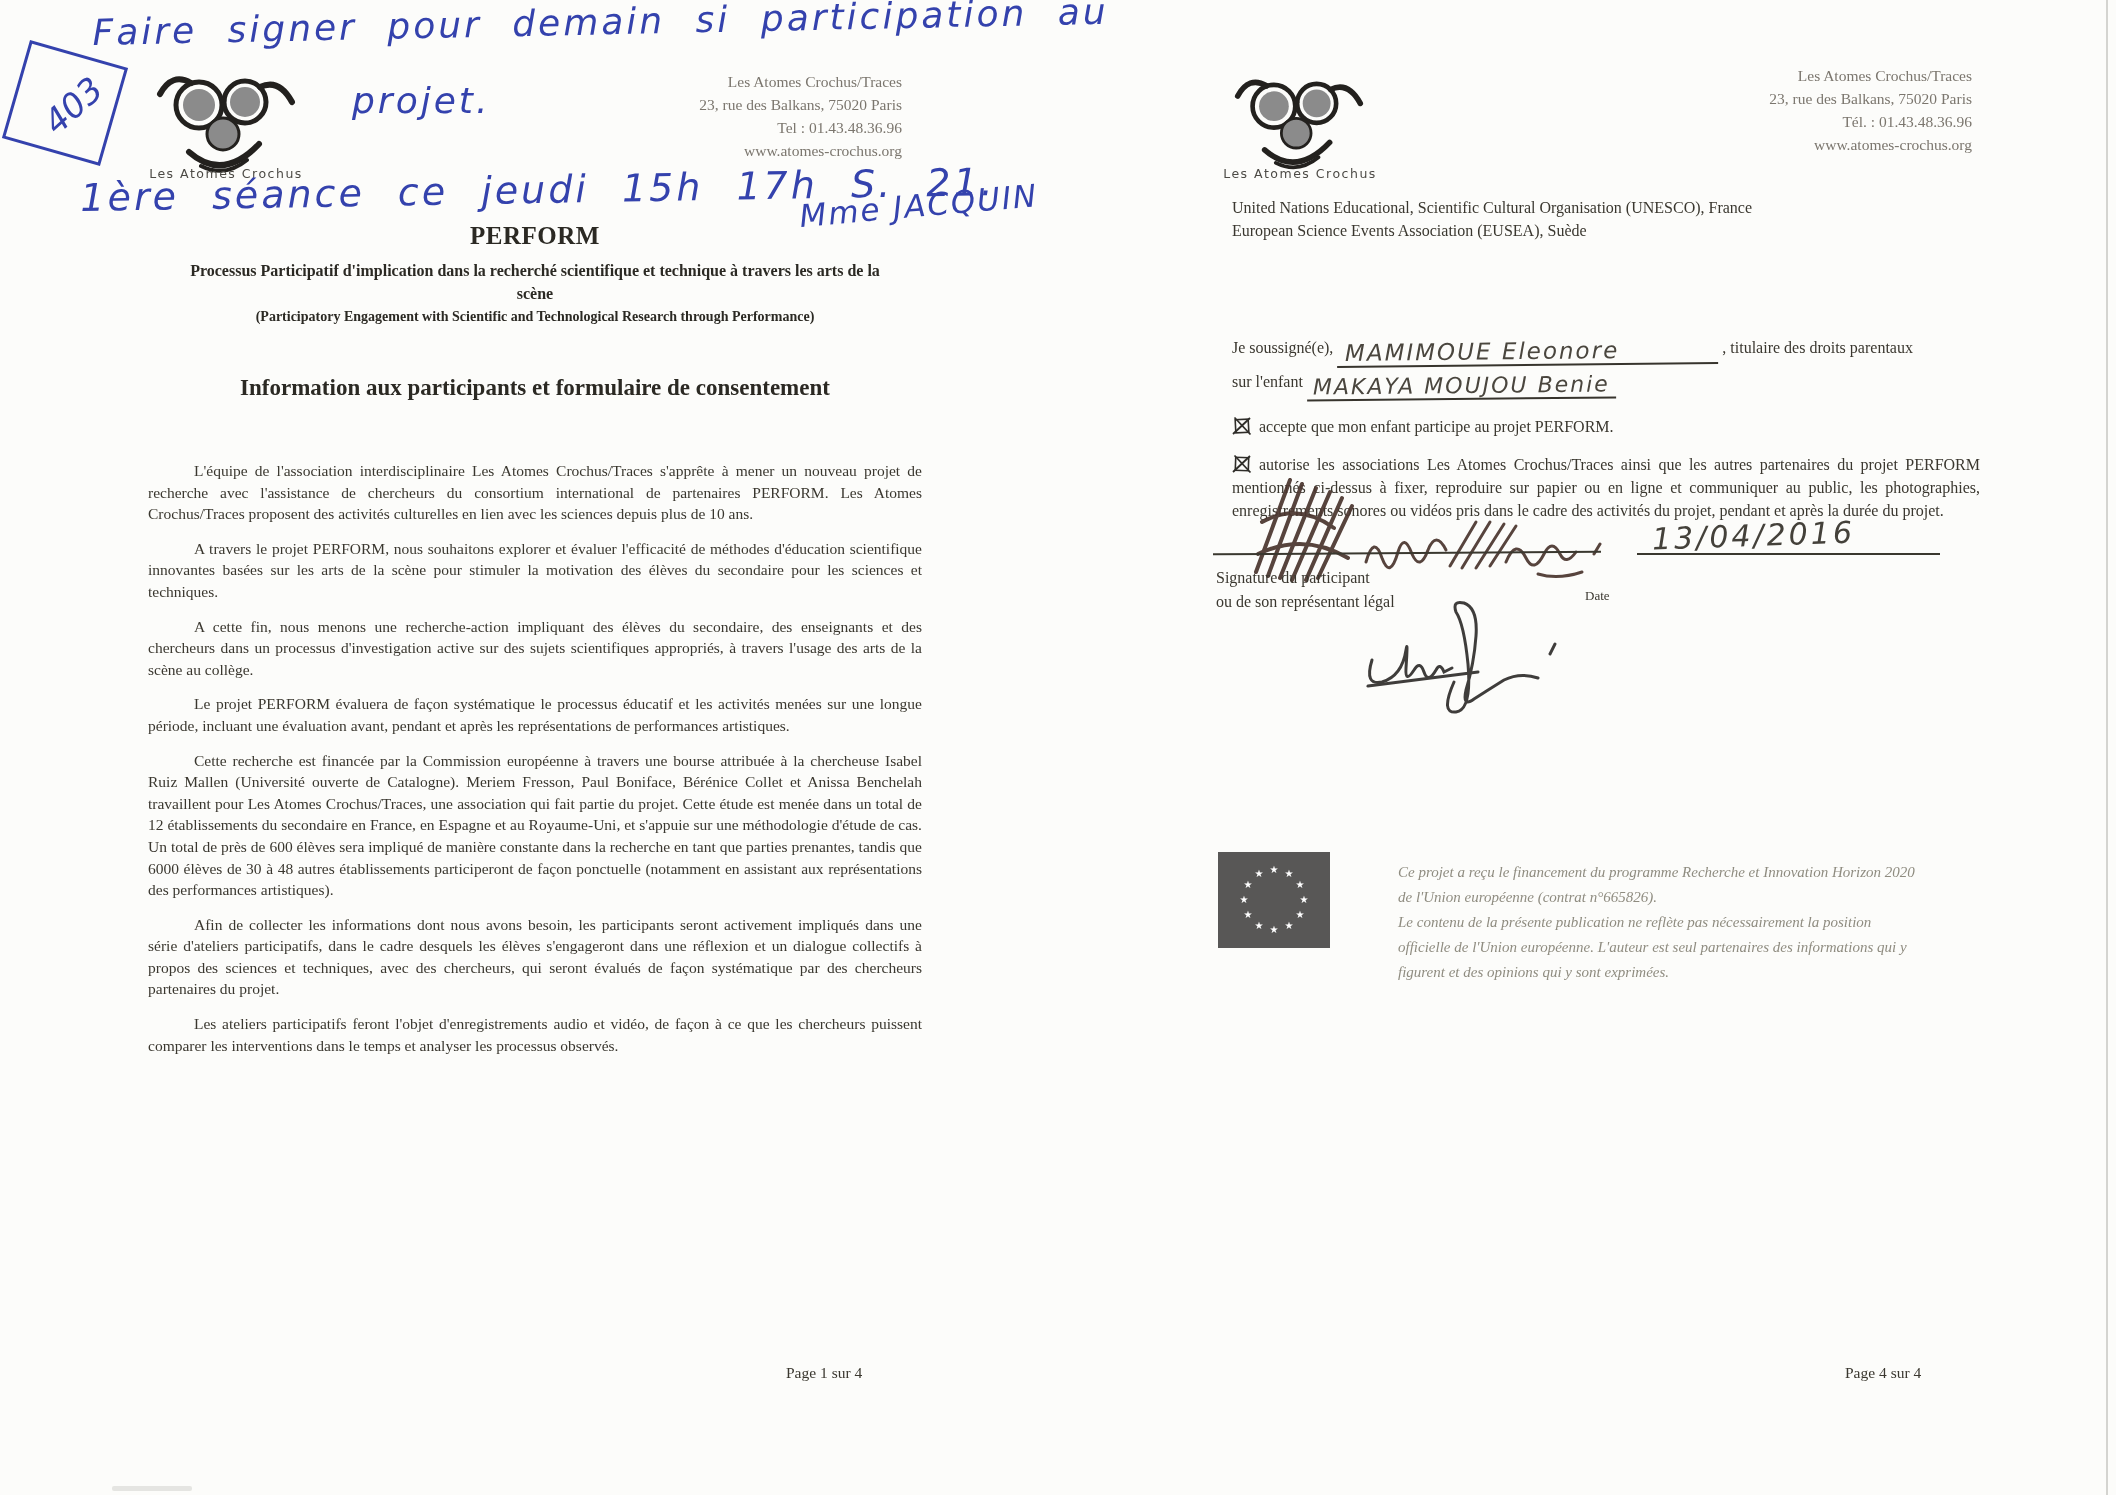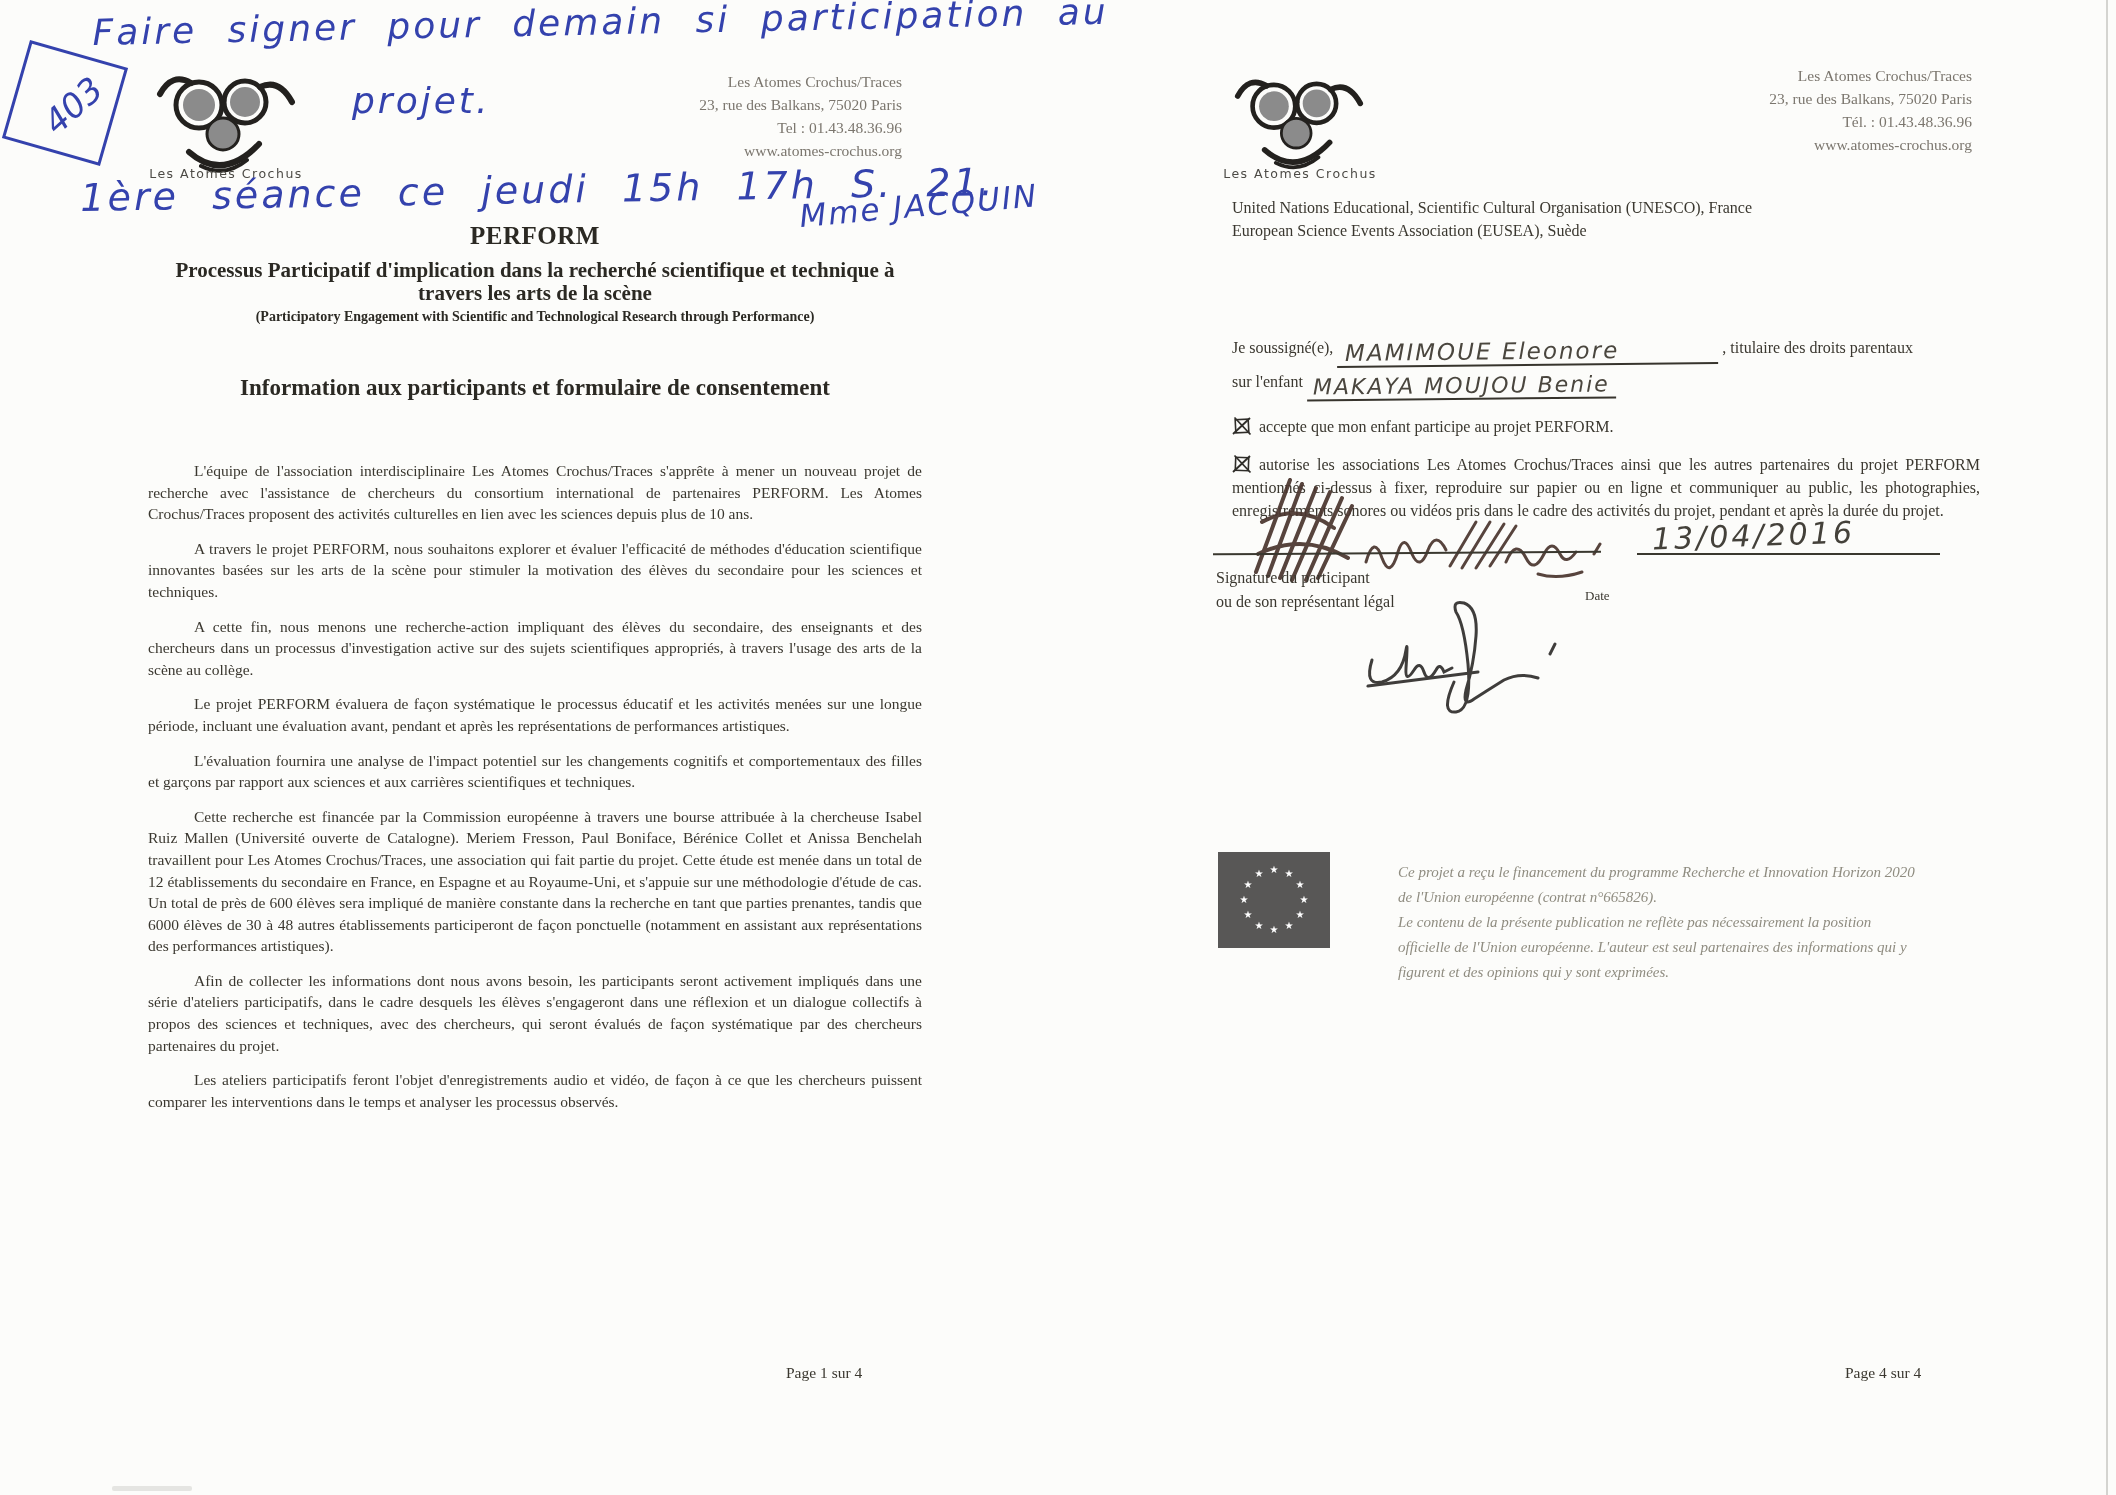--- a/index.html
+++ b/index.html
@@ -7,21 +7,21 @@
     position:relative; width:2116px; height:1495px; overflow:hidden;
     background:#fcfcfa;
     font-family:"Liberation Serif", serif;
     color:#3a372f;
   }
   
   .addr{position:absolute; width:310px; text-align:right; font-size:15.5px; line-height:23px; color:#7b766e;}
   .logocap{position:absolute; font-family:"DejaVu Sans", sans-serif; font-size:12.5px; letter-spacing:1.5px; color:#4c4a45; text-align:center;}
   .titleblock{position:absolute; left:148px; top:214px; width:774px; text-align:center;}
   .doc-title{font-size:25px; font-weight:bold; letter-spacing:.5px; color:#2b2923; margin:8px;}
-  .doc-sub-fr{font-size:21px; font-weight:bold; line-height:23px; color:#2b2923; margin:9px auto 0; width:730px;}
+  .doc-sub-fr{font-size:16px; font-weight:bold; line-height:23px; color:#2b2923; margin:9px auto 0; width:730px;}
   .doc-sub-en{font-size:14px; font-weight:bold; color:#2b2923; margin:4px auto 0;}
   .headingblock{position:absolute; left:148px; top:372px; width:774px; text-align:center;}
   .section-heading{font-size:23px; font-weight:bold; line-height:31px; color:#2b2923; margin:0 auto; width:640px;}
   .bodycol{position:absolute; left:148px; top:460px; width:774px;}
   .bodycol p{font-size:15.5px; line-height:21.6px; text-align:justify; text-indent:46px; margin:0 0 13px 0;}
   .pagenum{position:absolute; font-size:15.5px; color:#3a372f;}
   .partners{position:absolute; left:1232px; top:196px; width:750px; font-size:16px; line-height:23px;}
   
   .consent{position:absolute; left:1232px; top:316px; width:748px; font-size:16px; line-height:23px;margin-top:20px;}
   .blank-line{display:inline-block; border-bottom:2px solid #37342d; vertical-align:-6px;}
@@ -101,21 +101,20 @@
 
   <div class="headingblock">
     <h2 class="section-heading">Information aux participants et formulaire de consentement</h2>
   </div>
 
   <div class="bodycol">
     <p>L'équipe de l'association interdisciplinaire Les Atomes Crochus/Traces s'apprête à mener un nouveau projet de recherche avec l'assistance de chercheurs du consortium international de partenaires PERFORM. Les Atomes Crochus/Traces proposent des activités culturelles en lien avec les sciences depuis plus de 10 ans.</p>
     <p>A travers le projet PERFORM, nous souhaitons explorer et évaluer l'efficacité de méthodes d'éducation scientifique innovantes basées sur les arts de la scène pour stimuler la motivation des élèves du secondaire pour les sciences et techniques.</p>
     <p>A cette fin, nous menons une recherche-action impliquant des élèves du secondaire, des enseignants et des chercheurs dans un processus d'investigation active sur des sujets scientifiques appropriés, à travers l'usage des arts de la scène au collège.</p>
     <p>Le projet PERFORM évaluera de façon systématique le processus éducatif et les activités menées sur une longue période, incluant une évaluation avant, pendant et après les représentations de performances artistiques.</p>
-    <p>L'évaluation fournira une analyse de l'impact potentiel sur les changements cognitifs et comportementaux des filles et garçons par rapport aux sciences et aux carrières scientifiques et techniques.</p>
     <p>Cette recherche est financée par la Commission européenne à travers une bourse attribuée à la chercheuse Isabel Ruiz Mallen (Université ouverte de Catalogne). Meriem Fresson, Paul Boniface, Bérénice Collet et Anissa Benchelah travaillent pour Les Atomes Crochus/Traces, une association qui fait partie du projet. Cette étude est menée dans un total de 12 établissements du secondaire en France, en Espagne et au Royaume-Uni, et s'appuie sur une méthodologie d'étude de cas. Un total de près de 600 élèves sera impliqué de manière constante dans la recherche en tant que parties prenantes, tandis que 6000 élèves de 30 à 48 autres établissements participeront de façon ponctuelle (notamment en assistant aux représentations des performances artistiques).</p>
     <p>Afin de collecter les informations dont nous avons besoin, les participants seront activement impliqués dans une série d'ateliers participatifs, dans le cadre desquels les élèves s'engageront dans une réflexion et un dialogue collectifs à propos des sciences et techniques, avec des chercheurs, qui seront évalués de façon systématique par des chercheurs partenaires du projet.</p>
     <p>Les ateliers participatifs feront l'objet d'enregistrements audio et vidéo, de façon à ce que les chercheurs puissent comparer les interventions dans le temps et analyser les processus observés.</p>
   </div>
 
   <div class="pagenum" style="left:786px; top:1364px;">Page 1 sur 4</div>
 
   <div class="hand note1">Faire signer pour demain si participation au</div>
   <div class="hand note2">projet.</div>
   <div class="hand note3">1ère séance ce jeudi 15h 17h S. 21.</div>

